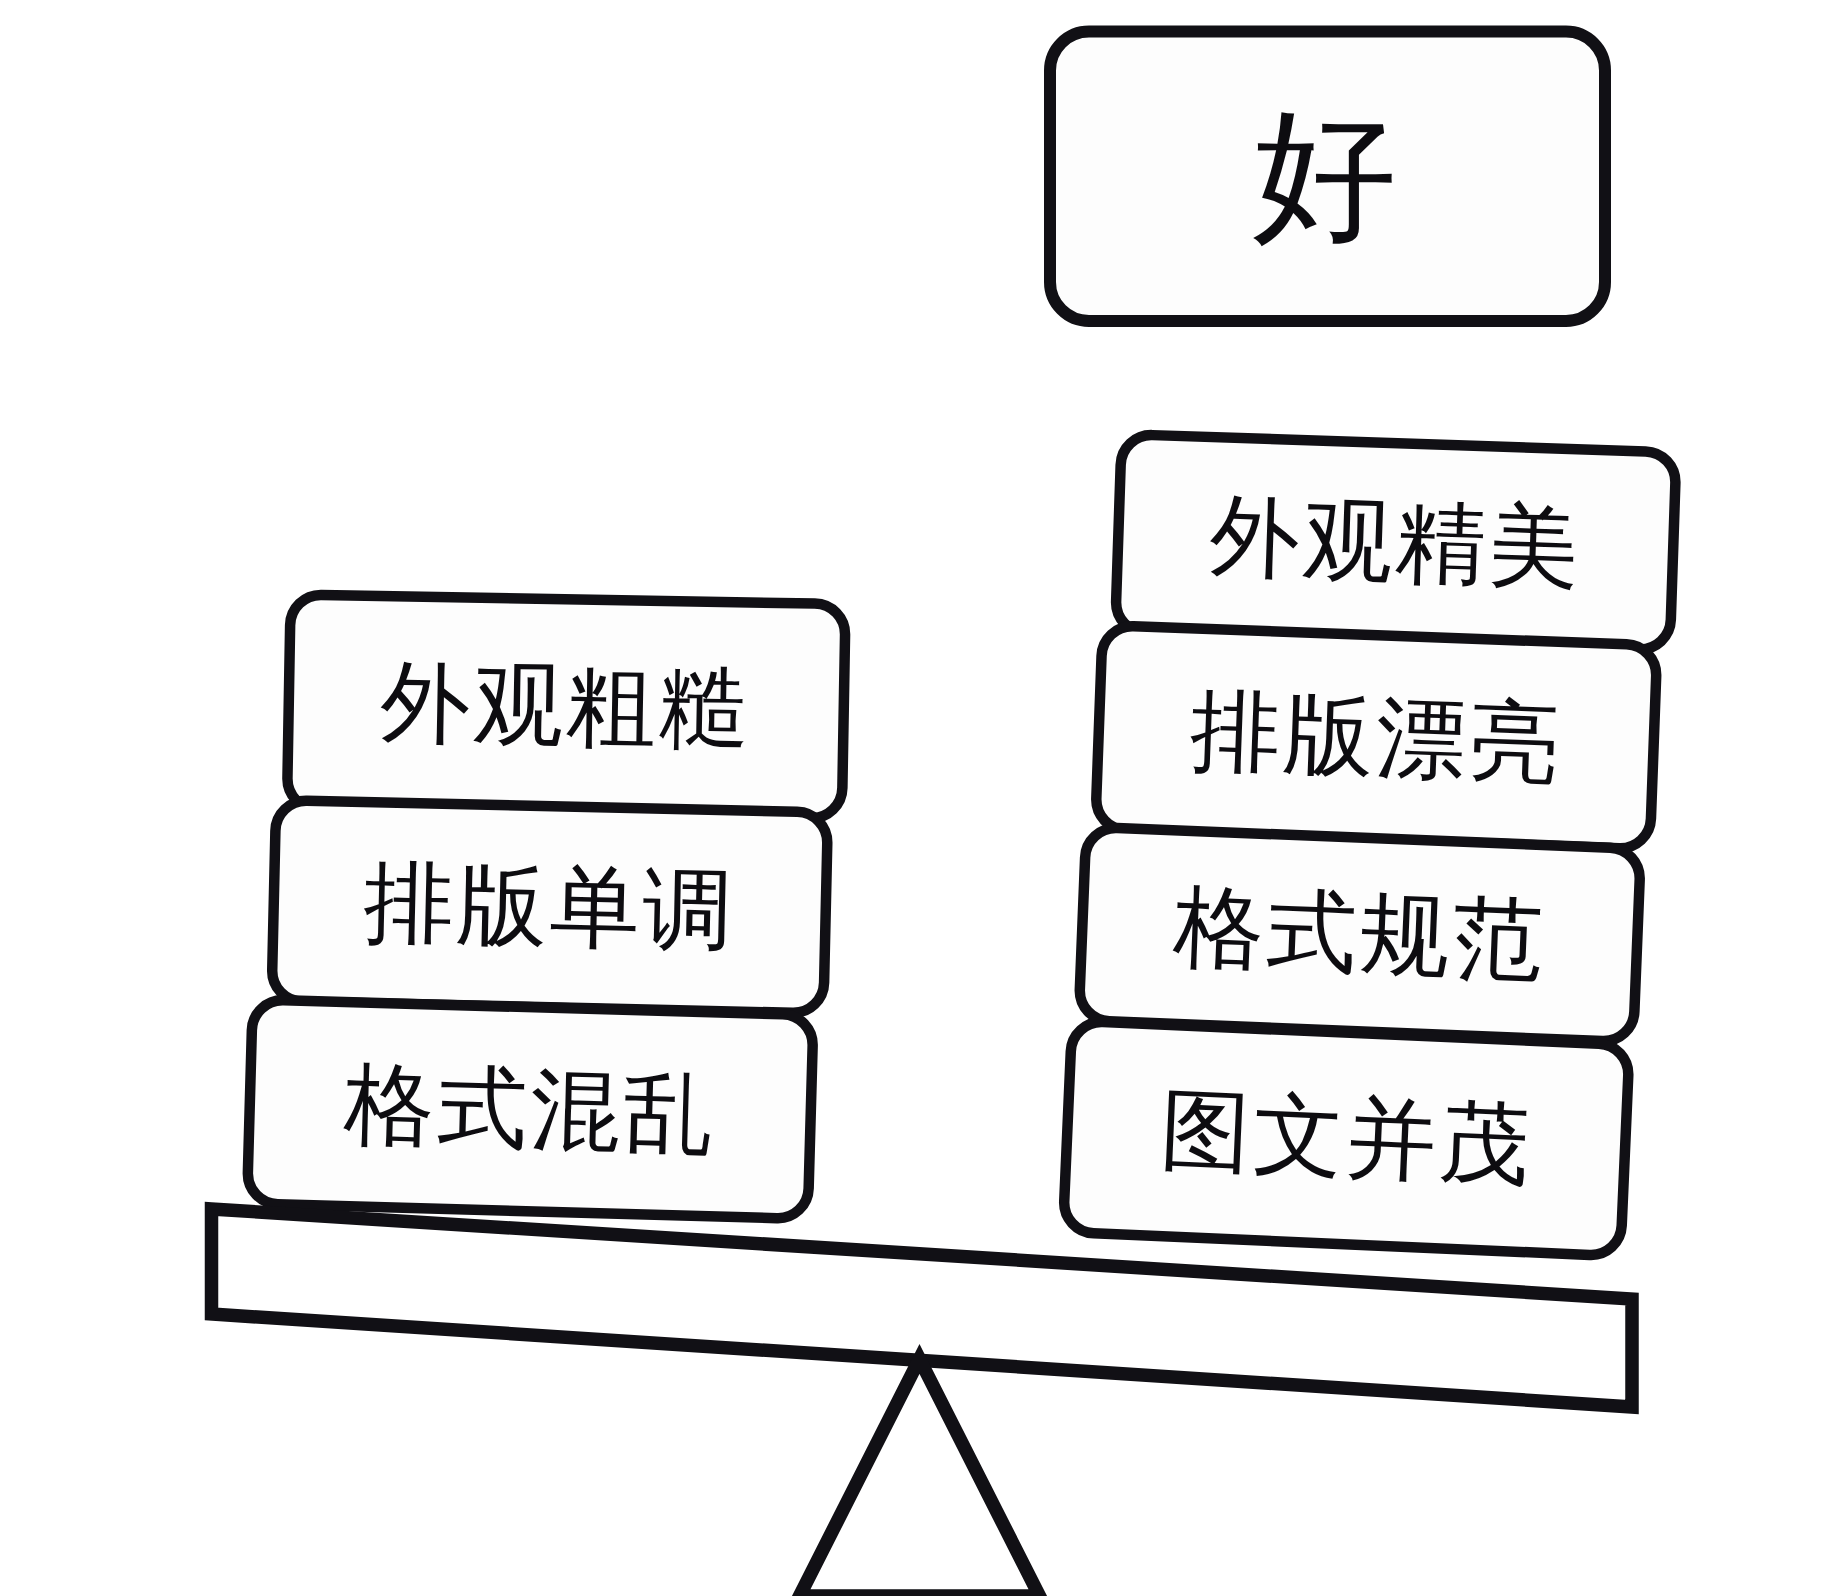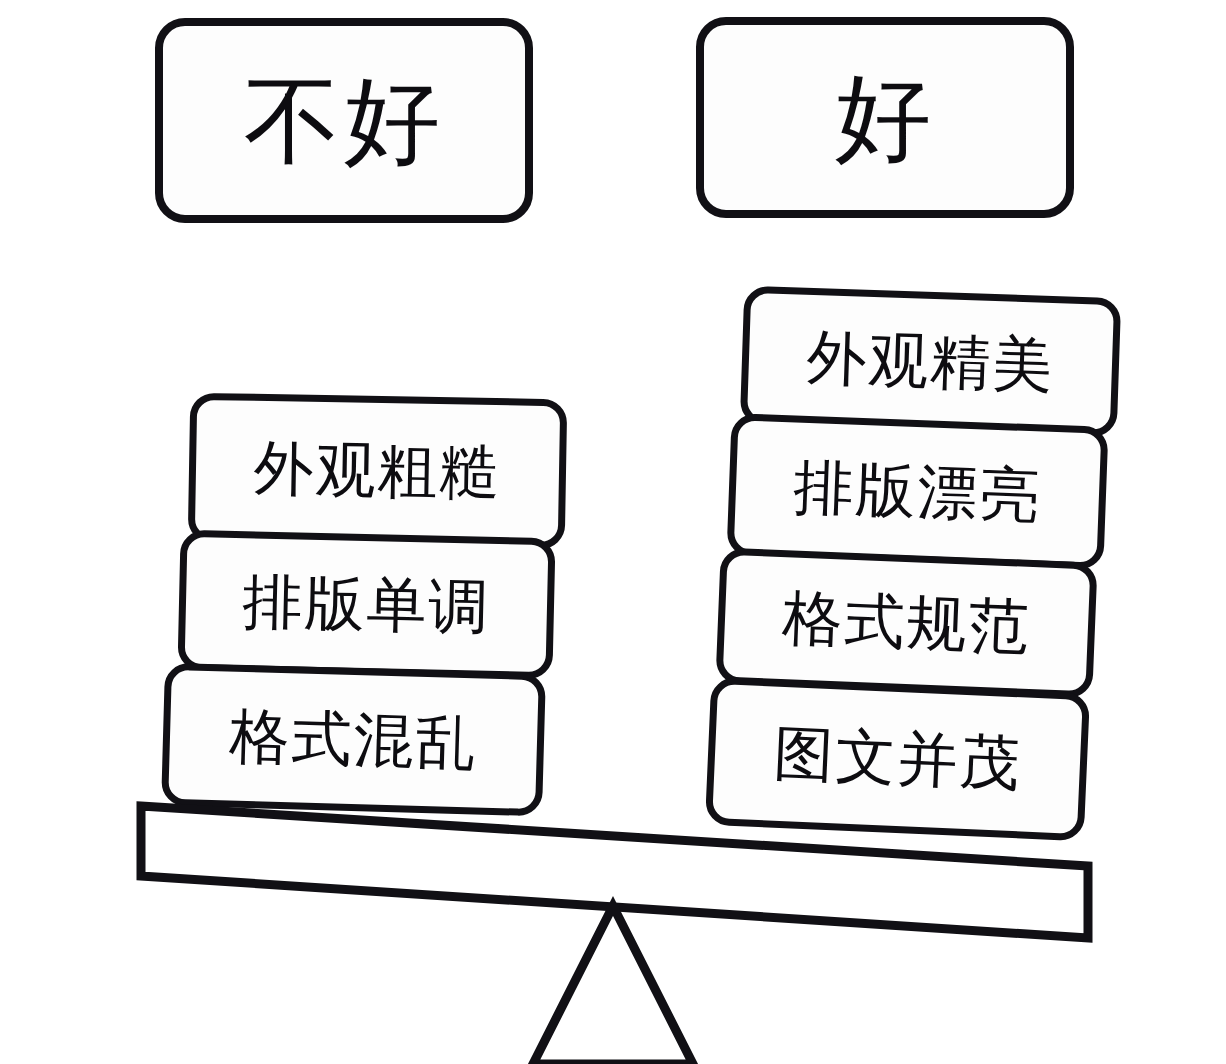--- a/index.html
+++ b/index.html
@@ -120,23 +120,20 @@
     stroke: #111015;
     stroke-width: 9;
     stroke-linejoin: miter;
   }
 </style>
 </head>
 <body>
 
 <div id="stage">
 
-  <div class="card header-card" id="header-bad">
-    <span>不好</span>
-  </div>
 
   <div class="card header-card" id="header-good">
     <span>好</span>
   </div>
 
   <div class="card item-card" id="bad-0">
     <span>外观粗糙</span>
   </div>
   <div class="card item-card" id="bad-1">
     <span>排版单调</span>

